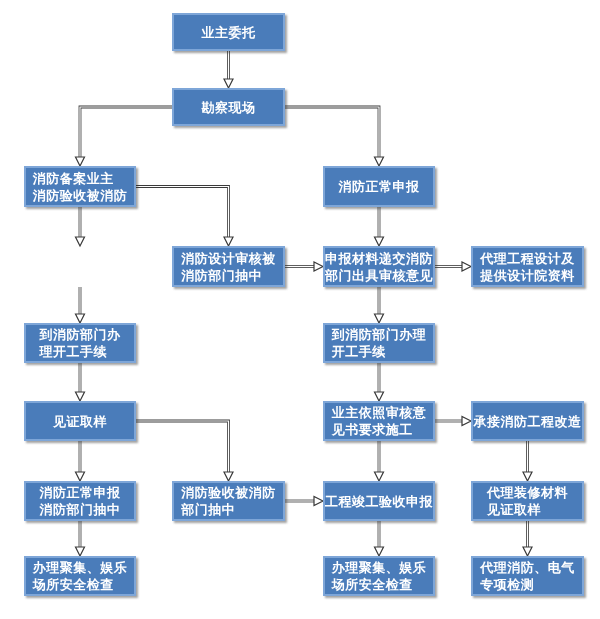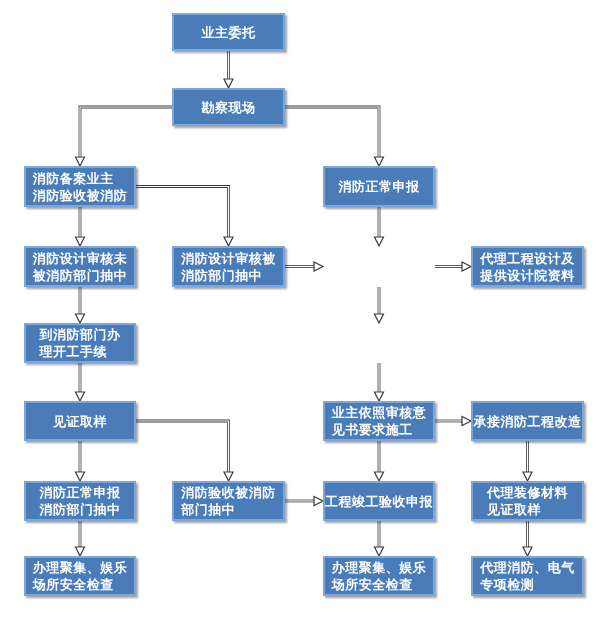--- a/index.html
+++ b/index.html
@@ -118,35 +118,39 @@
   <div class="node" id="n2" style="left:172px;top:88px;width:113px;height:38px">
       <span class="lbl">勘察现场</span>
     </div>
   <div class="node" id="n3" style="left:24px;top:166px;width:112px;height:41px">
       <span class="lbl">消防备案业主
 消防验收被消防</span>
     </div>
   <div class="node" id="n4" style="left:323px;top:166px;width:112px;height:41px">
       <span class="lbl">消防正常申报</span>
     </div>
-  <div class="node" id="n5" style="left:24px;top:246px;width:112px;height:41px">
-      <span class="lbl">消防设计审核未
-被消防部门抽中</span>
-    </div>
   <div class="node" id="n6" style="left:172px;top:246px;width:113px;height:41px">
       <span class="lbl">消防设计审核被
 消防部门抽中</span>
+    </div>
+  <div class="node" id="n7" style="left:323px;top:246px;width:112px;height:41px">
+      <span class="lbl">申报材料递交消防
+部门出具审核意见</span>
     </div>
   <div class="node" id="n8" style="left:471px;top:246px;width:113px;height:41px">
       <span class="lbl">代理工程设计及
 提供设计院资料</span>
     </div>
   <div class="node" id="n9" style="left:24px;top:323px;width:112px;height:40px">
       <span class="lbl">到消防部门办
 理开工手续</span>
+    </div>
+  <div class="node" id="n10" style="left:323px;top:323px;width:112px;height:40px">
+      <span class="lbl">到消防部门办理
+开工手续</span>
     </div>
   <div class="node" id="n11" style="left:24px;top:401px;width:112px;height:40px">
       <span class="lbl">见证取样</span>
     </div>
   <div class="node" id="n12" style="left:323px;top:401px;width:112px;height:40px">
       <span class="lbl">业主依照审核意
 见书要求施工</span>
     </div>
   <div class="node" id="n13" style="left:471px;top:401px;width:113px;height:40px">
       <span class="lbl">承接消防工程改造</span>

